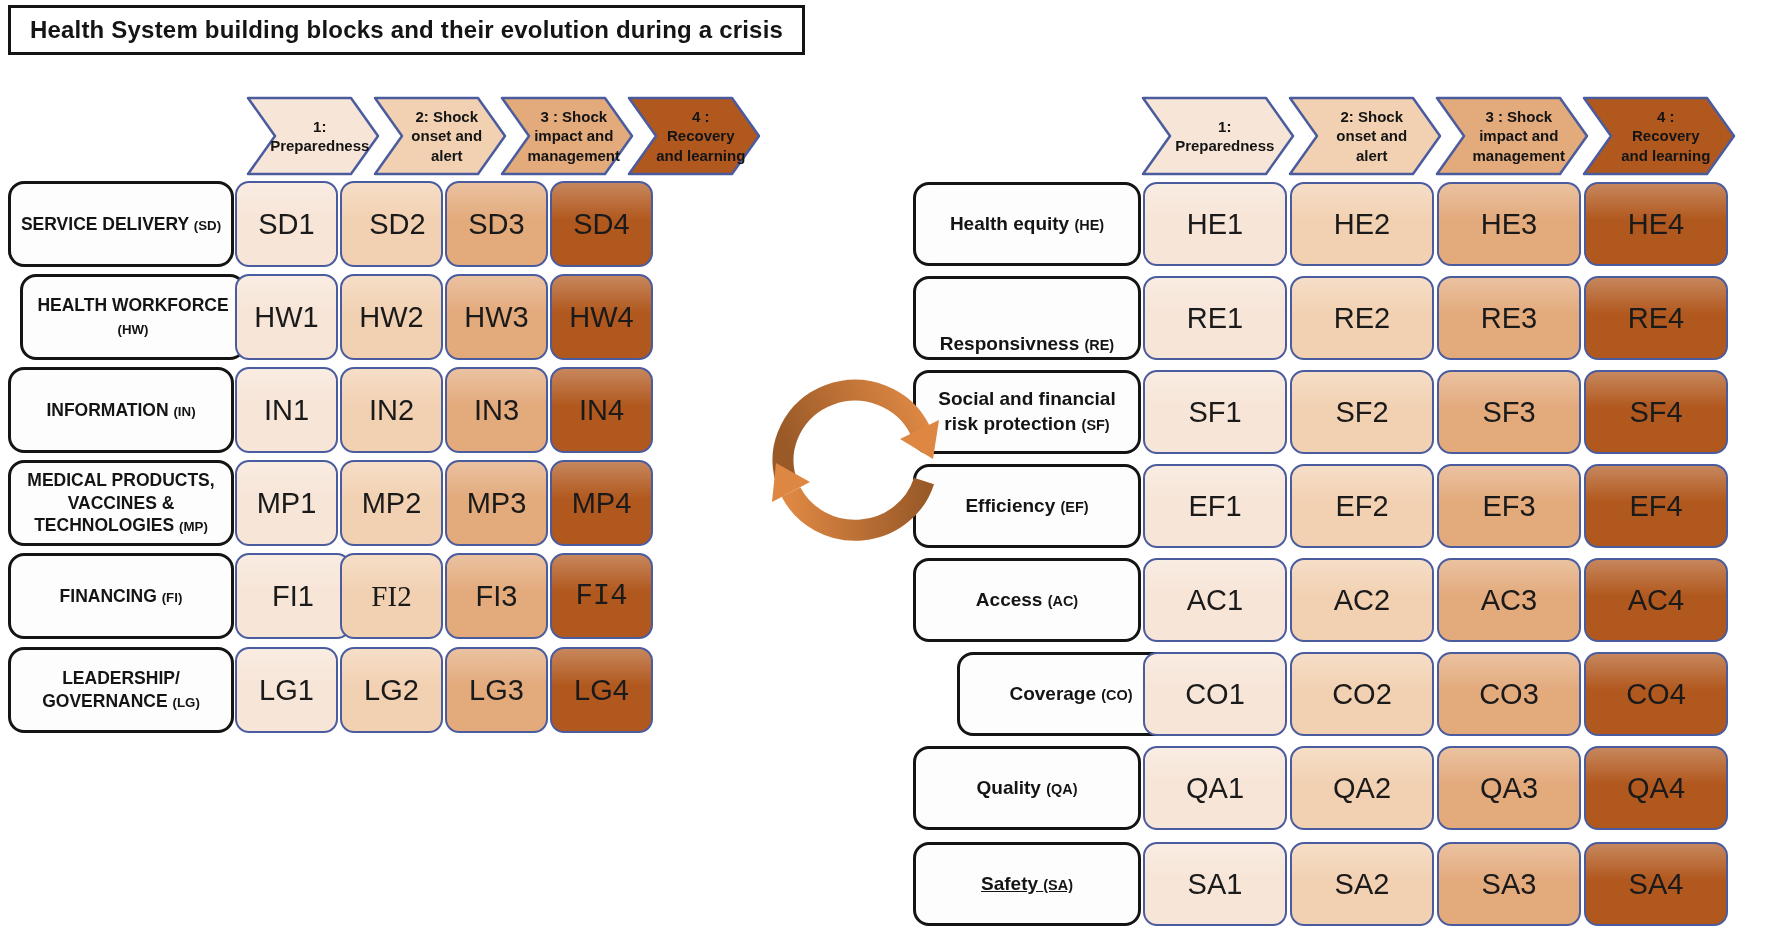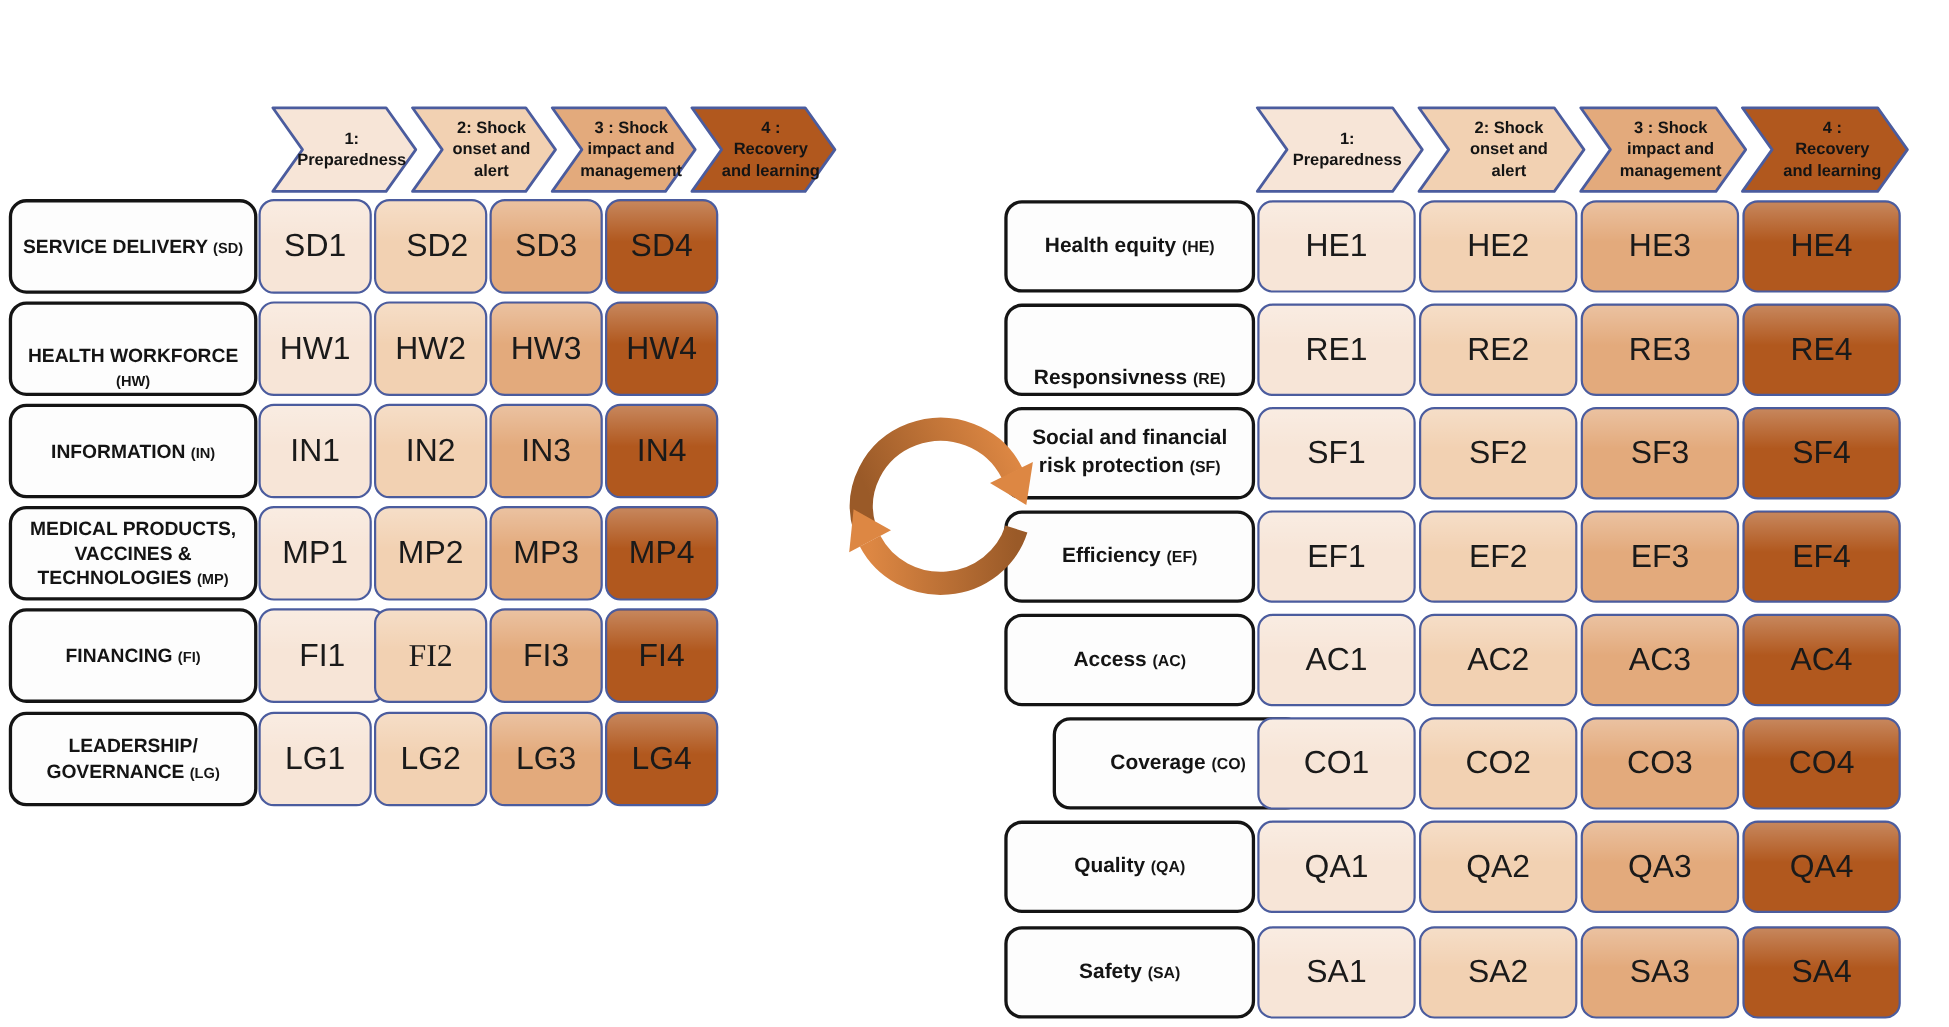--- a/index.html
+++ b/index.html
@@ -37,20 +37,21 @@
     display:flex;align-items:center;justify-content:center;
     font-size:29px;color:#1a1a1a;
   }
   #cycle{position:absolute;left:740px;top:335px;}
 </style>
 </head>
 <body>
 
 <div class="canvas">
 
+  <div class="title-box title-left">Health System building blocks and their evolution during a crisis</div>
 
 
   <div id="left-content">
       <div class="chev" style="left: 248px; width: 130px;">
         <svg width="130" height="76" viewBox="0 0 130 76">
           <polygon points="0,0 103,0 130,38 103,76 0,76 27,38" fill="#f7e5d7" stroke="#4b5c9e" stroke-width="2.5" stroke-linejoin="round"></polygon>
         </svg>
         <div class="chev-text" style="padding-left: 13.5px;">
           <div>1:</div>
           <div>Preparedness</div>
@@ -86,21 +87,21 @@
           <div>and learning</div>
         </div>
       </div>
       <div class="row-label left-side" style="left: 8px; top: 181px; width: 226px; height: 86px;">
         <div>SERVICE DELIVERY <span class="abbr">(SD)</span></div>
       </div>
       <div class="cell" style="left: 235px; top: 181px; width: 103px; height: 86px; background: linear-gradient(rgba(255, 255, 255, 0.28), rgba(255, 255, 255, 0) 45%), rgb(247, 229, 215);">SD1</div>
       <div class="cell" style="left: 340px; top: 181px; width: 103px; height: 86px; background: linear-gradient(rgba(255, 255, 255, 0.28), rgba(255, 255, 255, 0) 45%), rgb(242, 209, 178); padding-left: 12px;">SD2</div>
       <div class="cell" style="left: 445px; top: 181px; width: 103px; height: 86px; background: linear-gradient(rgba(255, 255, 255, 0.28), rgba(255, 255, 255, 0) 45%), rgb(227, 170, 124);">SD3</div>
       <div class="cell" style="left: 550px; top: 181px; width: 103px; height: 86px; background: linear-gradient(rgba(255, 255, 255, 0.28), rgba(255, 255, 255, 0) 45%), rgb(177, 88, 30);">SD4</div>
-      <div class="row-label left-side" style="left: 8px; top: 274px; width: 226px; height: 86px; justify-content: flex-end;">
+      <div class="row-label left-side" style="left: 20px; top: 274px; width: 226px; height: 86px;">
         <div>HEALTH WORKFORCE</div>
         <div><span class="abbr">(HW)</span></div>
       </div>
       <div class="cell" style="left: 235px; top: 274px; width: 103px; height: 86px; background: linear-gradient(rgba(255, 255, 255, 0.28), rgba(255, 255, 255, 0) 45%), rgb(247, 229, 215);">HW1</div>
       <div class="cell" style="left: 340px; top: 274px; width: 103px; height: 86px; background: linear-gradient(rgba(255, 255, 255, 0.28), rgba(255, 255, 255, 0) 45%), rgb(242, 209, 178);">HW2</div>
       <div class="cell" style="left: 445px; top: 274px; width: 103px; height: 86px; background: linear-gradient(rgba(255, 255, 255, 0.28), rgba(255, 255, 255, 0) 45%), rgb(227, 170, 124);">HW3</div>
       <div class="cell" style="left: 550px; top: 274px; width: 103px; height: 86px; background: linear-gradient(rgba(255, 255, 255, 0.28), rgba(255, 255, 255, 0) 45%), rgb(177, 88, 30);">HW4</div>
       <div class="row-label left-side" style="left: 8px; top: 367px; width: 226px; height: 86px;">
         <div>INFORMATION <span class="abbr">(IN)</span></div>
       </div>
@@ -116,21 +117,21 @@
       <div class="cell" style="left: 235px; top: 460px; width: 103px; height: 86px; background: linear-gradient(rgba(255, 255, 255, 0.28), rgba(255, 255, 255, 0) 45%), rgb(247, 229, 215);">MP1</div>
       <div class="cell" style="left: 340px; top: 460px; width: 103px; height: 86px; background: linear-gradient(rgba(255, 255, 255, 0.28), rgba(255, 255, 255, 0) 45%), rgb(242, 209, 178);">MP2</div>
       <div class="cell" style="left: 445px; top: 460px; width: 103px; height: 86px; background: linear-gradient(rgba(255, 255, 255, 0.28), rgba(255, 255, 255, 0) 45%), rgb(227, 170, 124);">MP3</div>
       <div class="cell" style="left: 550px; top: 460px; width: 103px; height: 86px; background: linear-gradient(rgba(255, 255, 255, 0.28), rgba(255, 255, 255, 0) 45%), rgb(177, 88, 30);">MP4</div>
       <div class="row-label left-side" style="left: 8px; top: 553px; width: 226px; height: 86px;">
         <div>FINANCING <span class="abbr">(FI)</span></div>
       </div>
       <div class="cell" style="left: 235px; top: 553px; width: 116px; height: 86px; background: linear-gradient(rgba(255, 255, 255, 0.28), rgba(255, 255, 255, 0) 45%), rgb(247, 229, 215);">FI1</div>
       <div class="cell" style="left: 340px; top: 553px; width: 103px; height: 86px; background: linear-gradient(rgba(255, 255, 255, 0.28), rgba(255, 255, 255, 0) 45%), rgb(242, 209, 178); font-family: Liberation Serif, serif;">FI2</div>
       <div class="cell" style="left: 445px; top: 553px; width: 103px; height: 86px; background: linear-gradient(rgba(255, 255, 255, 0.28), rgba(255, 255, 255, 0) 45%), rgb(227, 170, 124);">FI3</div>
-      <div class="cell" style="left: 550px; top: 553px; width: 103px; height: 86px; background: linear-gradient(rgba(255, 255, 255, 0.28), rgba(255, 255, 255, 0) 45%), rgb(177, 88, 30);">FI4</div>
+      <div class="cell" style="left: 550px; top: 553px; width: 103px; height: 86px; background: linear-gradient(rgba(255, 255, 255, 0.28), rgba(255, 255, 255, 0) 45%), rgb(177, 88, 30); font-family: Liberation Mono, monospace;">FI4</div>
       <div class="row-label left-side" style="left: 8px; top: 647px; width: 226px; height: 86px;">
         <div>LEADERSHIP/</div>
         <div>GOVERNANCE <span class="abbr">(LG)</span></div>
       </div>
       <div class="cell" style="left: 235px; top: 647px; width: 103px; height: 86px; background: linear-gradient(rgba(255, 255, 255, 0.28), rgba(255, 255, 255, 0) 45%), rgb(247, 229, 215);">LG1</div>
       <div class="cell" style="left: 340px; top: 647px; width: 103px; height: 86px; background: linear-gradient(rgba(255, 255, 255, 0.28), rgba(255, 255, 255, 0) 45%), rgb(242, 209, 178);">LG2</div>
       <div class="cell" style="left: 445px; top: 647px; width: 103px; height: 86px; background: linear-gradient(rgba(255, 255, 255, 0.28), rgba(255, 255, 255, 0) 45%), rgb(227, 170, 124);">LG3</div>
       <div class="cell" style="left: 550px; top: 647px; width: 103px; height: 86px; background: linear-gradient(rgba(255, 255, 255, 0.28), rgba(255, 255, 255, 0) 45%), rgb(177, 88, 30);">LG4</div>
     </div>
   <div id="right-content">
@@ -216,21 +217,21 @@
       <div class="cell" style="left: 1290px; top: 652px; width: 144px; height: 84px; background: linear-gradient(rgba(255, 255, 255, 0.28), rgba(255, 255, 255, 0) 45%), rgb(242, 209, 178);">CO2</div>
       <div class="cell" style="left: 1437px; top: 652px; width: 144px; height: 84px; background: linear-gradient(rgba(255, 255, 255, 0.28), rgba(255, 255, 255, 0) 45%), rgb(227, 170, 124);">CO3</div>
       <div class="cell" style="left: 1584px; top: 652px; width: 144px; height: 84px; background: linear-gradient(rgba(255, 255, 255, 0.28), rgba(255, 255, 255, 0) 45%), rgb(177, 88, 30);">CO4</div>
       <div class="row-label right-side" style="left: 913px; top: 746px; width: 228px; height: 84px;">
         <div>Quality <span class="abbr">(QA)</span></div>
       </div>
       <div class="cell" style="left: 1143px; top: 746px; width: 144px; height: 84px; background: linear-gradient(rgba(255, 255, 255, 0.28), rgba(255, 255, 255, 0) 45%), rgb(247, 229, 215);">QA1</div>
       <div class="cell" style="left: 1290px; top: 746px; width: 144px; height: 84px; background: linear-gradient(rgba(255, 255, 255, 0.28), rgba(255, 255, 255, 0) 45%), rgb(242, 209, 178);">QA2</div>
       <div class="cell" style="left: 1437px; top: 746px; width: 144px; height: 84px; background: linear-gradient(rgba(255, 255, 255, 0.28), rgba(255, 255, 255, 0) 45%), rgb(227, 170, 124);">QA3</div>
       <div class="cell" style="left: 1584px; top: 746px; width: 144px; height: 84px; background: linear-gradient(rgba(255, 255, 255, 0.28), rgba(255, 255, 255, 0) 45%), rgb(177, 88, 30);">QA4</div>
-      <div class="row-label right-side" style="left: 913px; top: 842px; width: 228px; height: 84px;">
+      <div class="row-label right-side" style="left: 913px; top: 842px; width: 228px; height: 84px; text-decoration: underline;">
         <div>Safety <span class="abbr">(SA)</span></div>
       </div>
       <div class="cell" style="left: 1143px; top: 842px; width: 144px; height: 84px; background: linear-gradient(rgba(255, 255, 255, 0.28), rgba(255, 255, 255, 0) 45%), rgb(247, 229, 215);">SA1</div>
       <div class="cell" style="left: 1290px; top: 842px; width: 144px; height: 84px; background: linear-gradient(rgba(255, 255, 255, 0.28), rgba(255, 255, 255, 0) 45%), rgb(242, 209, 178);">SA2</div>
       <div class="cell" style="left: 1437px; top: 842px; width: 144px; height: 84px; background: linear-gradient(rgba(255, 255, 255, 0.28), rgba(255, 255, 255, 0) 45%), rgb(227, 170, 124);">SA3</div>
       <div class="cell" style="left: 1584px; top: 842px; width: 144px; height: 84px; background: linear-gradient(rgba(255, 255, 255, 0.28), rgba(255, 255, 255, 0) 45%), rgb(177, 88, 30);">SA4</div>
     </div>
 
   <svg id="cycle" width="235" height="245" viewBox="0 0 235 245">
     <defs>

